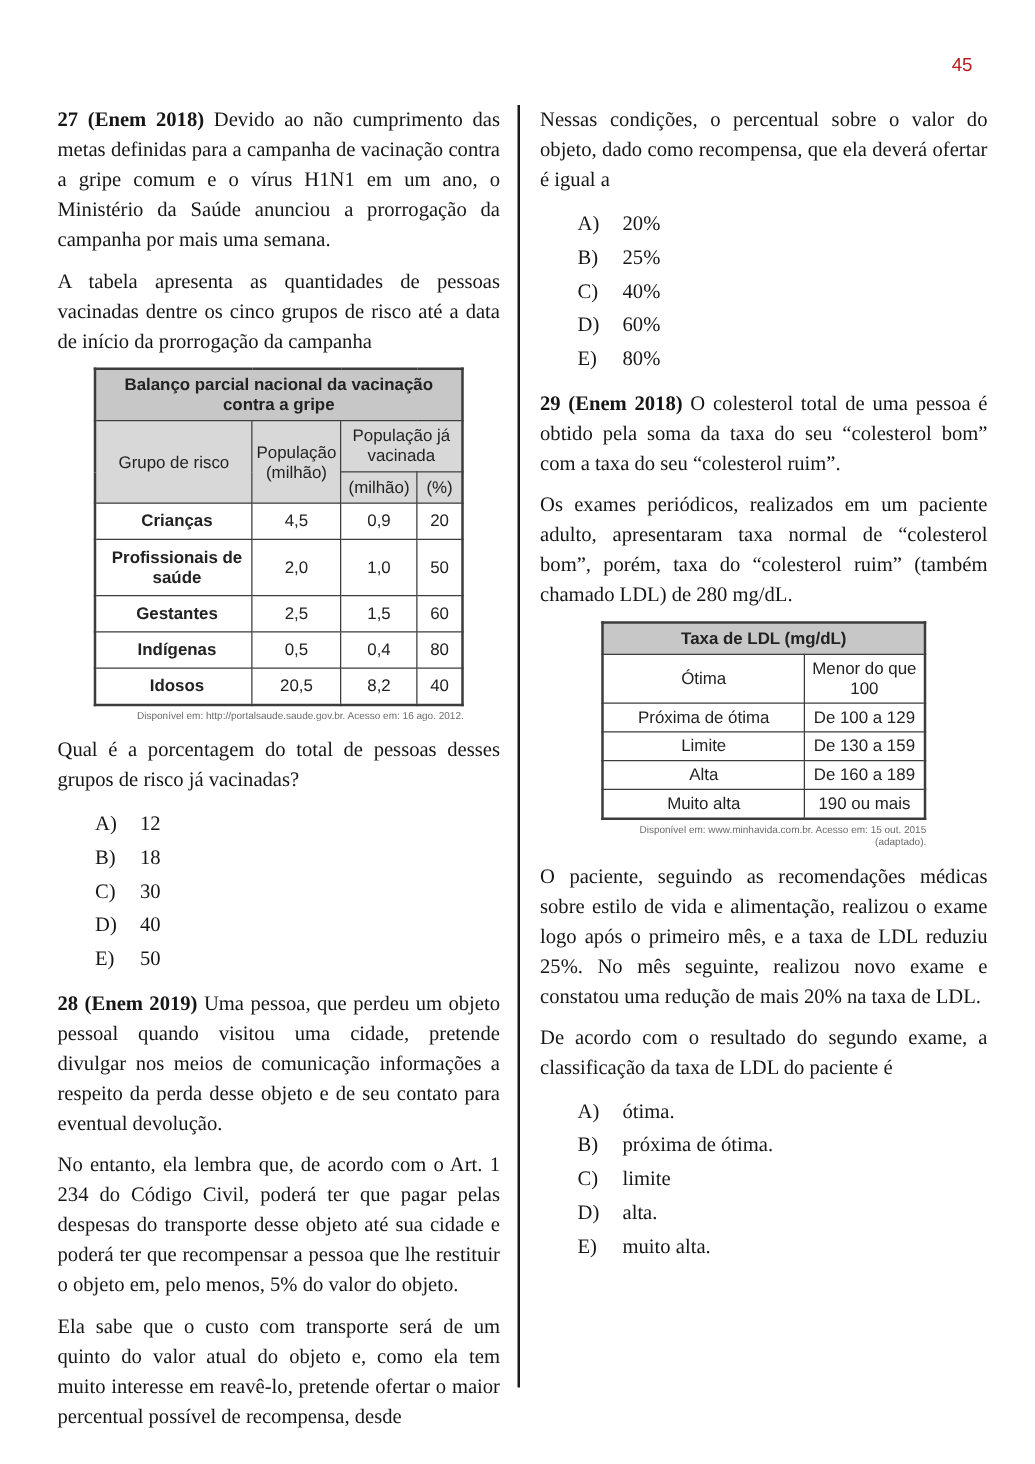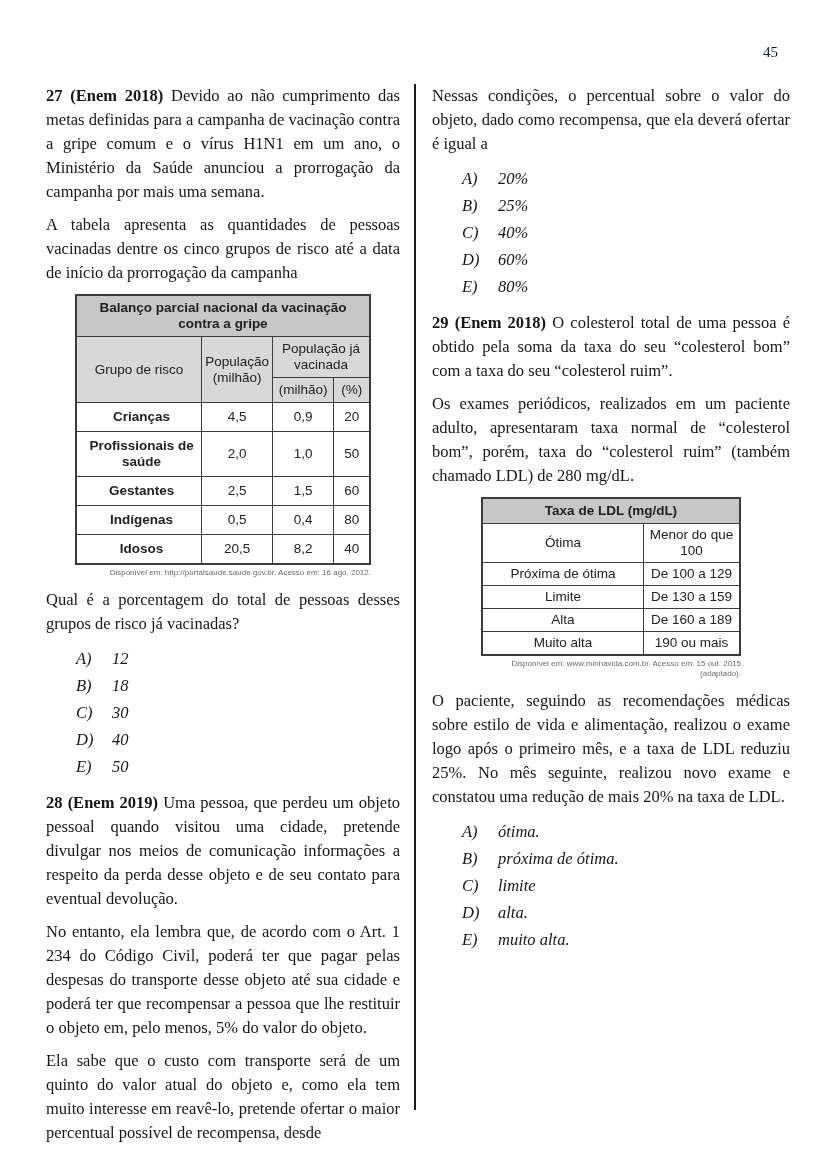--- a/index.html
+++ b/index.html
@@ -12,44 +12,44 @@
     height: 1171px;
     position: relative;
     overflow: hidden;
     font-family: "Liberation Serif", serif;
     color: #161616;
   }
   .page-num {
     position: absolute;
     top: 44px;
     right: 50px;
-    font-family: Liberation Serif, serif;
+    font-family: Liberation Sans, sans-serif;
     font-size: 15px;
-    color: #0f172a;
+    color: #b91c1c;
   }
   .divider {
     position: absolute;
     left: 414px;
     top: 84px;
     width: 2px;
     height: 1026px;
     background: #1b1b1b;
   }
   .col {
     position: absolute;
     top: 84px;
     font-size: 16.5px;
     line-height: 24px;
     text-align: justify;
   }
   .col-left  { left: 46px;  width: 354px; }
   .col-right { left: 432px; width: 358px; }
   .col p { margin: 0 0 9px 0; }
   .qnum { font-weight: bold; }
-  .options { margin: 2px 0 11px 30px; font-style: italic; }
+  .options { margin: 2px 0 11px 30px; }
   .opt { line-height: 27px; text-align: left; }
   .opt .letter { display: inline-block; min-width: 36px; }
 
   .tbl-wrap {
     margin: 5px auto 10px auto;
     font-family: "Liberation Sans", sans-serif;
     color: #222222;
   }
   .tbl-wrap-1 { width: 296px; }
   .tbl-wrap-2 { width: 260px; }
@@ -226,20 +226,21 @@
         <td>Muito alta</td>
         <td>190 ou mais</td>
       </tr>
     </tbody>
       </table>
     <div class="tbl-source">Disponível em: www.minhavida.com.br. Acesso em: 15 out. 2015 (adaptado).</div>
   </div>
 
   <p>O paciente, seguindo as recomendações médicas sobre estilo de vida e alimentação, realizou o exame logo após o primeiro mês, e a taxa de LDL reduziu 25%. No mês seguinte, realizou novo exame e constatou uma redução de mais 20% na taxa de LDL.</p>
 
+  <p>De acordo com o resultado do segundo exame, a classificação da taxa de LDL do paciente é</p>
 
   <div class="options">
     <div class="opt"><span class="letter">A)</span><span>ótima.</span></div>
     <div class="opt"><span class="letter">B)</span><span>próxima de ótima.</span></div>
     <div class="opt"><span class="letter">C)</span><span>limite</span></div>
     <div class="opt"><span class="letter">D)</span><span>alta.</span></div>
     <div class="opt"><span class="letter">E)</span><span>muito alta.</span></div>
   </div>
 
 </div>

